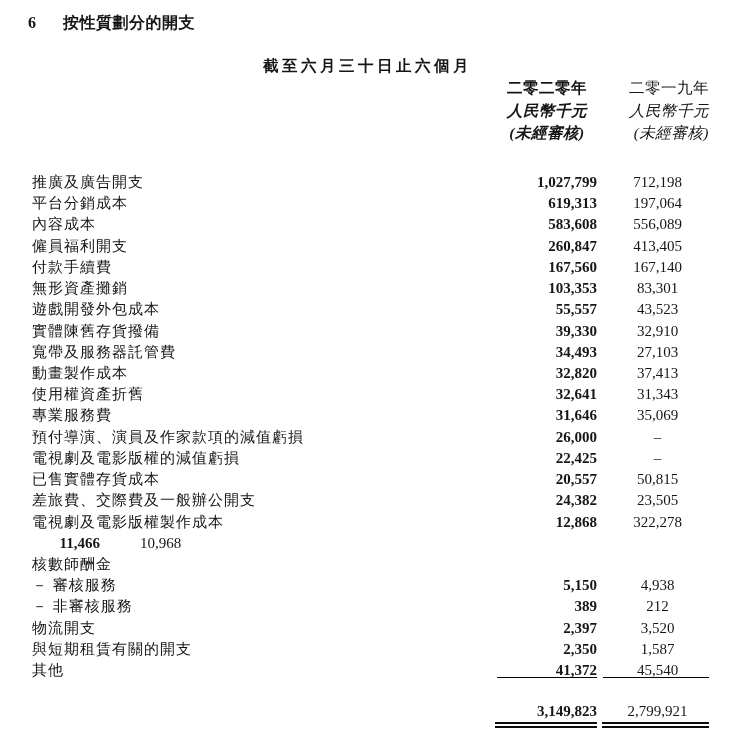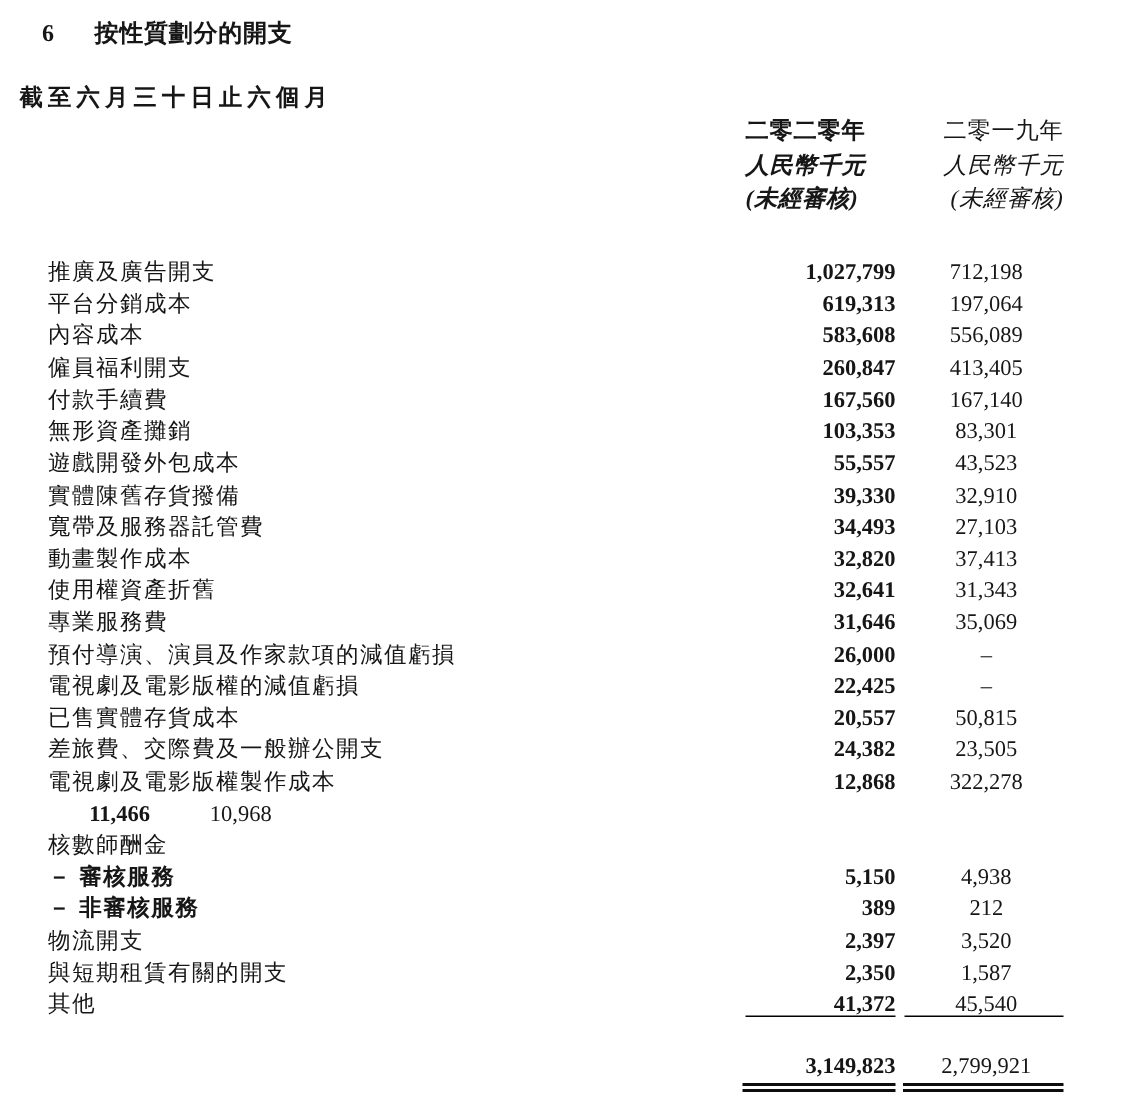--- a/index.html
+++ b/index.html
@@ -17,33 +17,33 @@
     font-weight:700;font-size:16px;line-height:20px;letter-spacing:.5px;
     display:flex;
   }
   .title .num{width:35px;letter-spacing:0;}
   
   .col-headers{
     position:absolute;top:55px;left:0;right:43px;
     font-size:15.5px;line-height:22.3px;
   }
   .period{
-    text-align:left;font-weight:700;letter-spacing:3.5px;
+    text-align:center;font-weight:700;letter-spacing:3.5px;
     position:relative;left:13px;white-space:nowrap;
   }
   .hrow{display:flex;justify-content:flex-end;}
-  .ha{width:100px;text-align:left;font-weight:700;letter-spacing:.5px;white-space:nowrap;}
+  .ha{width:100px;text-align:center;font-weight:700;letter-spacing:.5px;white-space:nowrap;}
   .hb{width:103px;text-align:right;letter-spacing:.5px;white-space:nowrap;}
   .hgap{width:9px;}
   .it{font-style:italic;}
   
   .rows{position:absolute;top:172px;left:0;right:43px;}
   .row{display:flex;height:21.22px;line-height:21.22px;font-size:15px;}
   .label{flex:1;padding-left:32px;letter-spacing:1px;white-space:nowrap;}
-  .label.indent{font-weight:bold;}
+  .label.indent{}
   .ca{width:100px;text-align:right;font-weight:700;}
   .cb{width:103px;text-align:center;}
   .cgap{width:9px;}
   
   .rule{position:absolute;left:0;right:43px;display:flex;justify-content:flex-end;}
   .rule-single{top:677px;}
   .rule-single .ra{width:100px;border-top:1.5px solid #000;}
   .rule-single .rgap{width:6px;}
   .rule-single .rb{width:106px;border-top:1.5px solid #000;}
   

